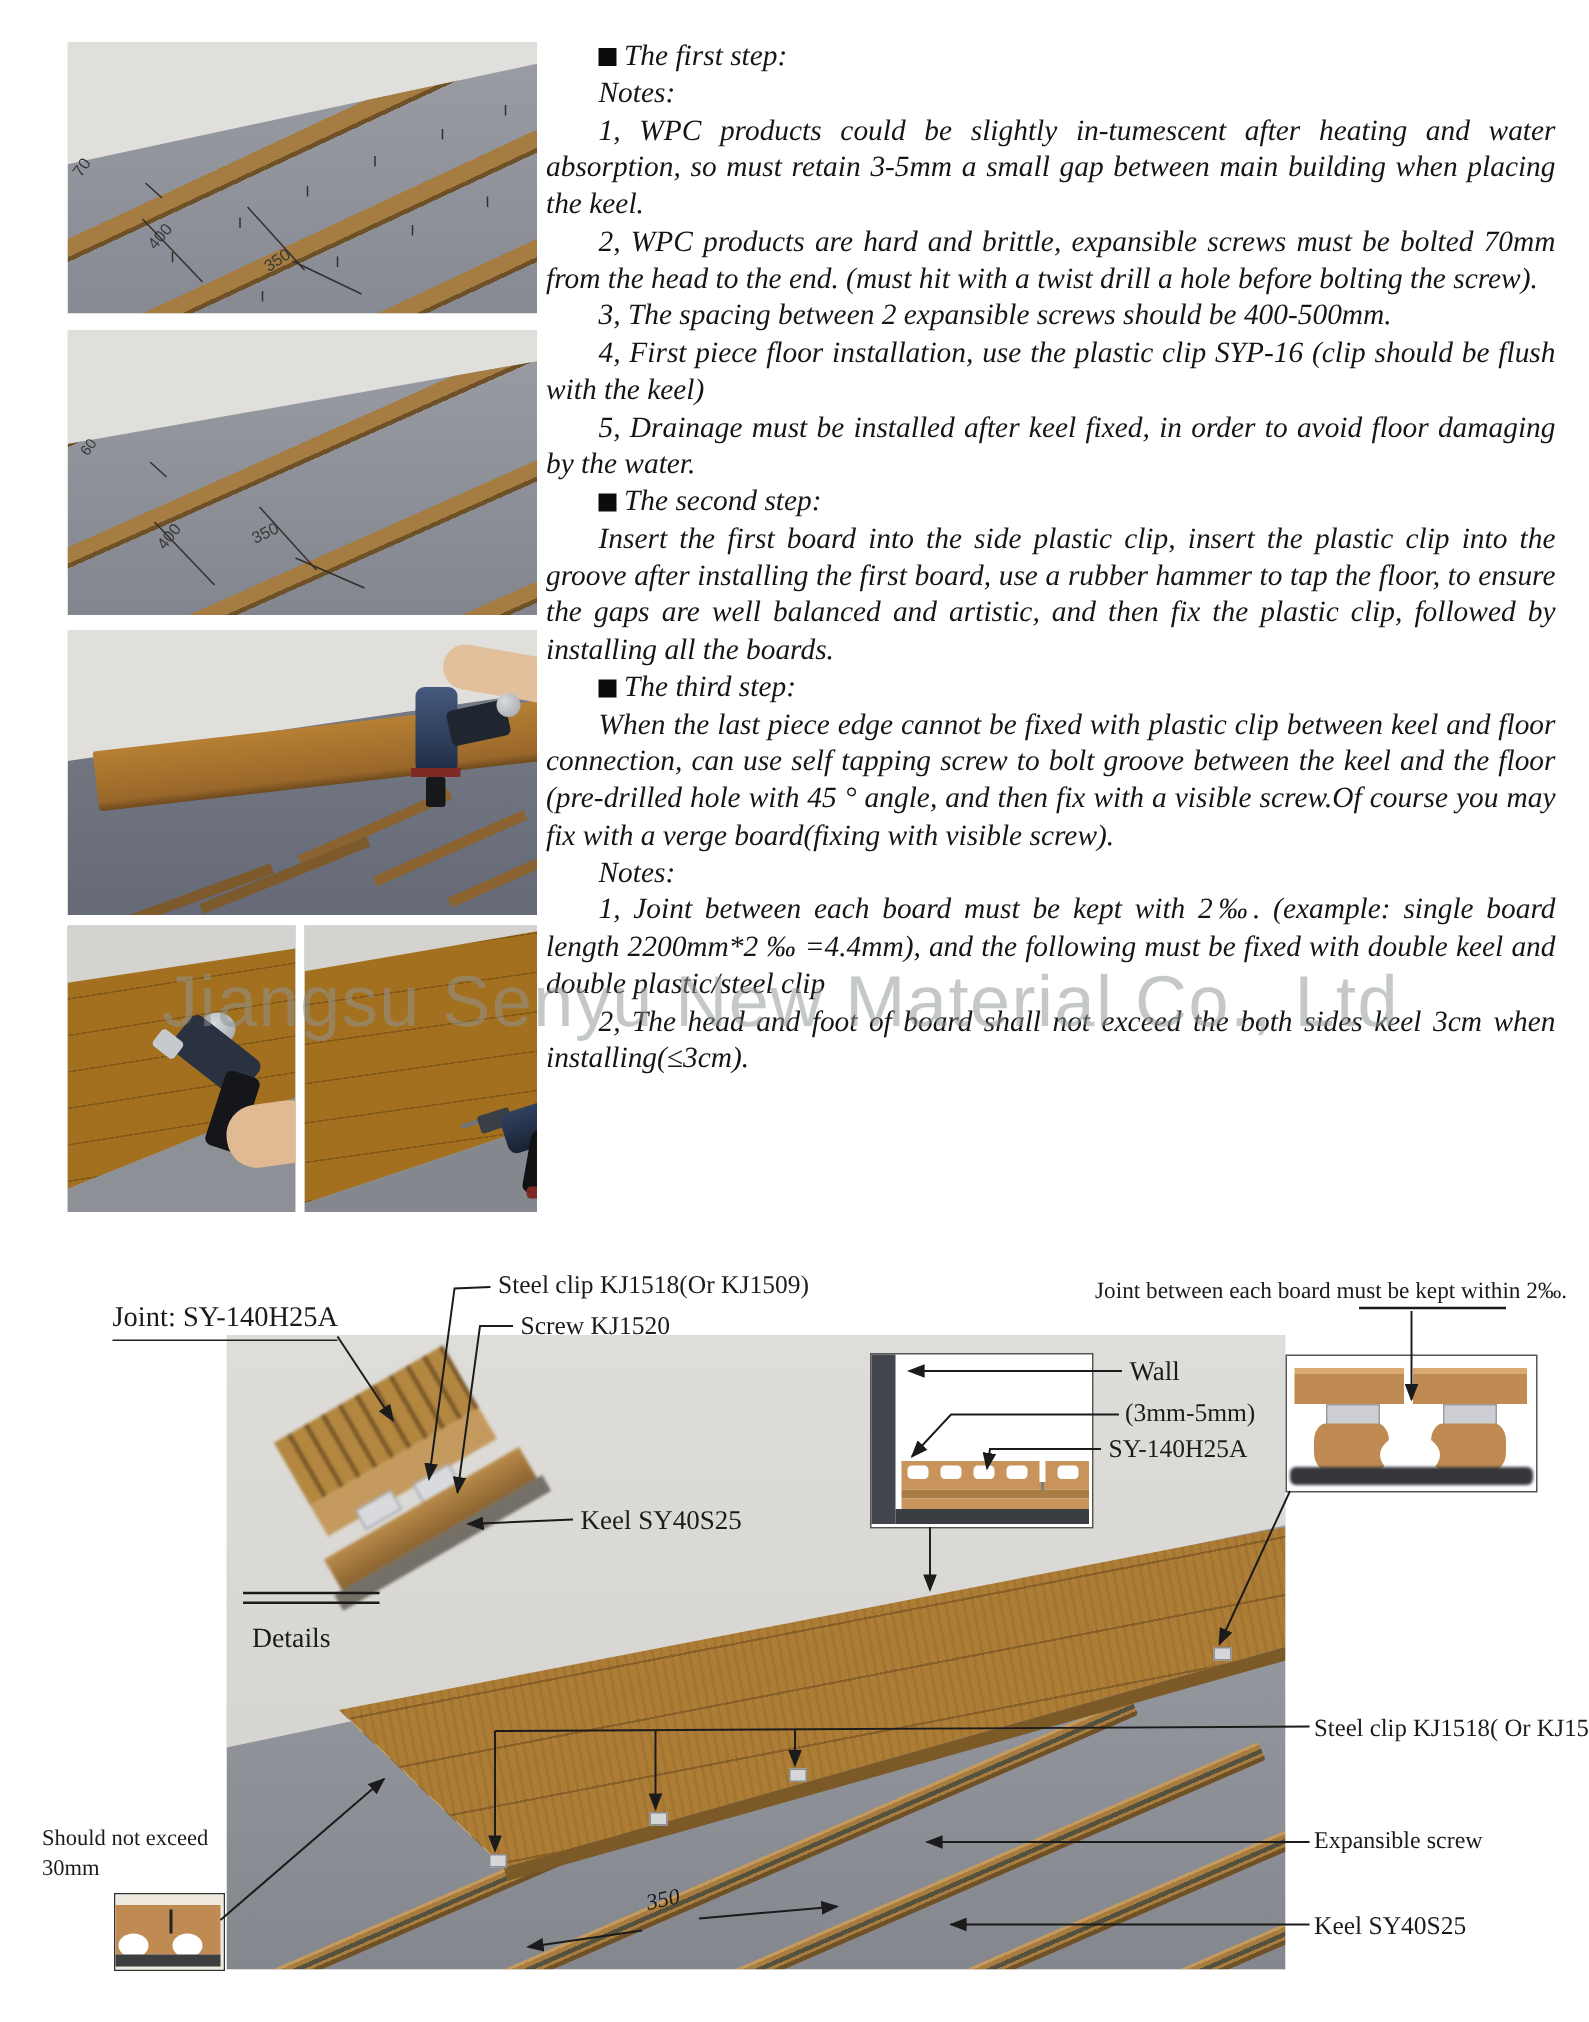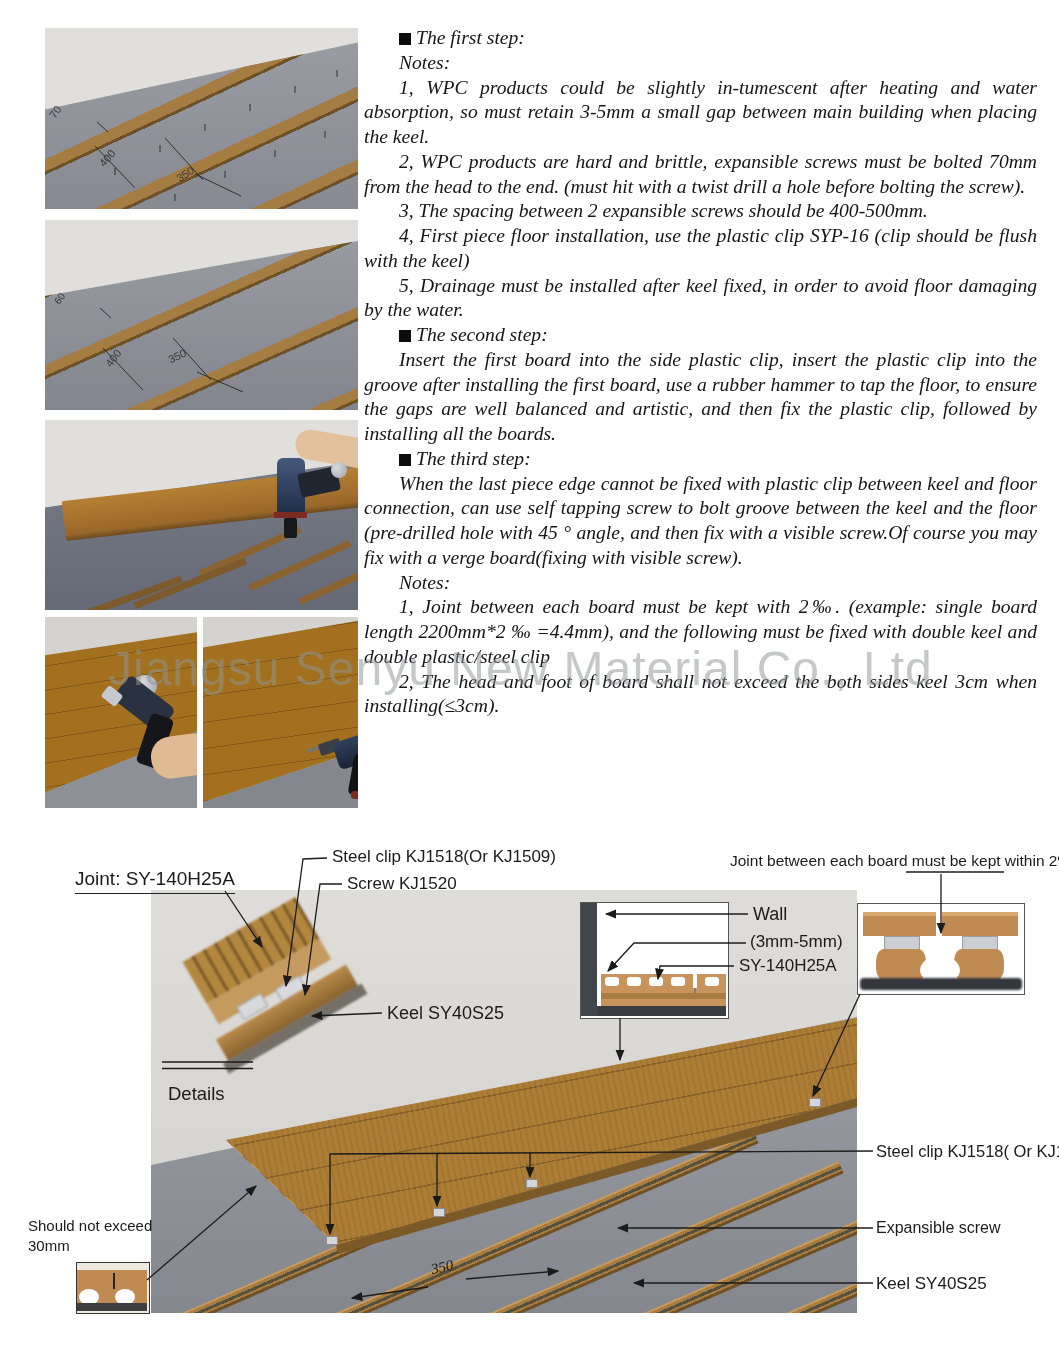--- a/index.html
+++ b/index.html
@@ -32,21 +32,21 @@
         background-color:#ad7c35;
         background-image:repeating-linear-gradient(169deg,rgba(110,75,35,.55) 0 1.5px,transparent 1.5px 38px),
                          repeating-linear-gradient(79deg,rgba(0,0,0,.06) 0 2px,transparent 2px 6px);
         clip-path:polygon(75px 250px,706px 128px,706px 208px,185px 355px);}
   .deckface{position:absolute;inset:0;background:#7c5a28;
         clip-path:polygon(185px 355px,706px 208px,706px 217px,187px 364px);}
   .deckend{position:absolute;inset:0;background:repeating-linear-gradient(60deg,#c9b089 0 4px,#8a6a3a 4px 7px);
         clip-path:polygon(75px 250px,185px 355px,190px 359px,80px 254px);}
   .clipchip{position:absolute;width:10px;height:7px;background:#d4d6da;border:1px solid #8b8d92;}
   .inset{position:absolute;background:#fff;border:1.4px solid #555;}
-  .dlabel{position:absolute;white-space:nowrap;font-family:Liberation Sans, sans-serif;color:#1b1b1b;z-index:8;}
+  .dlabel{position:absolute;white-space:nowrap;font-family:Liberation Serif, serif;color:#1b1b1b;z-index:8;}
   .lsvg{position:absolute;inset:0;z-index:7;pointer-events:none;}
   .dc-wrap{position:absolute;left:30px;top:22px;width:190px;height:160px;filter:blur(1px);}
   .dc-rot{position:absolute;left:18px;top:8px;width:150px;height:140px;transform:rotate(-30deg);}
 </style>
 </head>
 <body>
 
 <div class="page">
 
   <div class="photo" style="left:45px;top:28px;width:313px;height:181px;">

